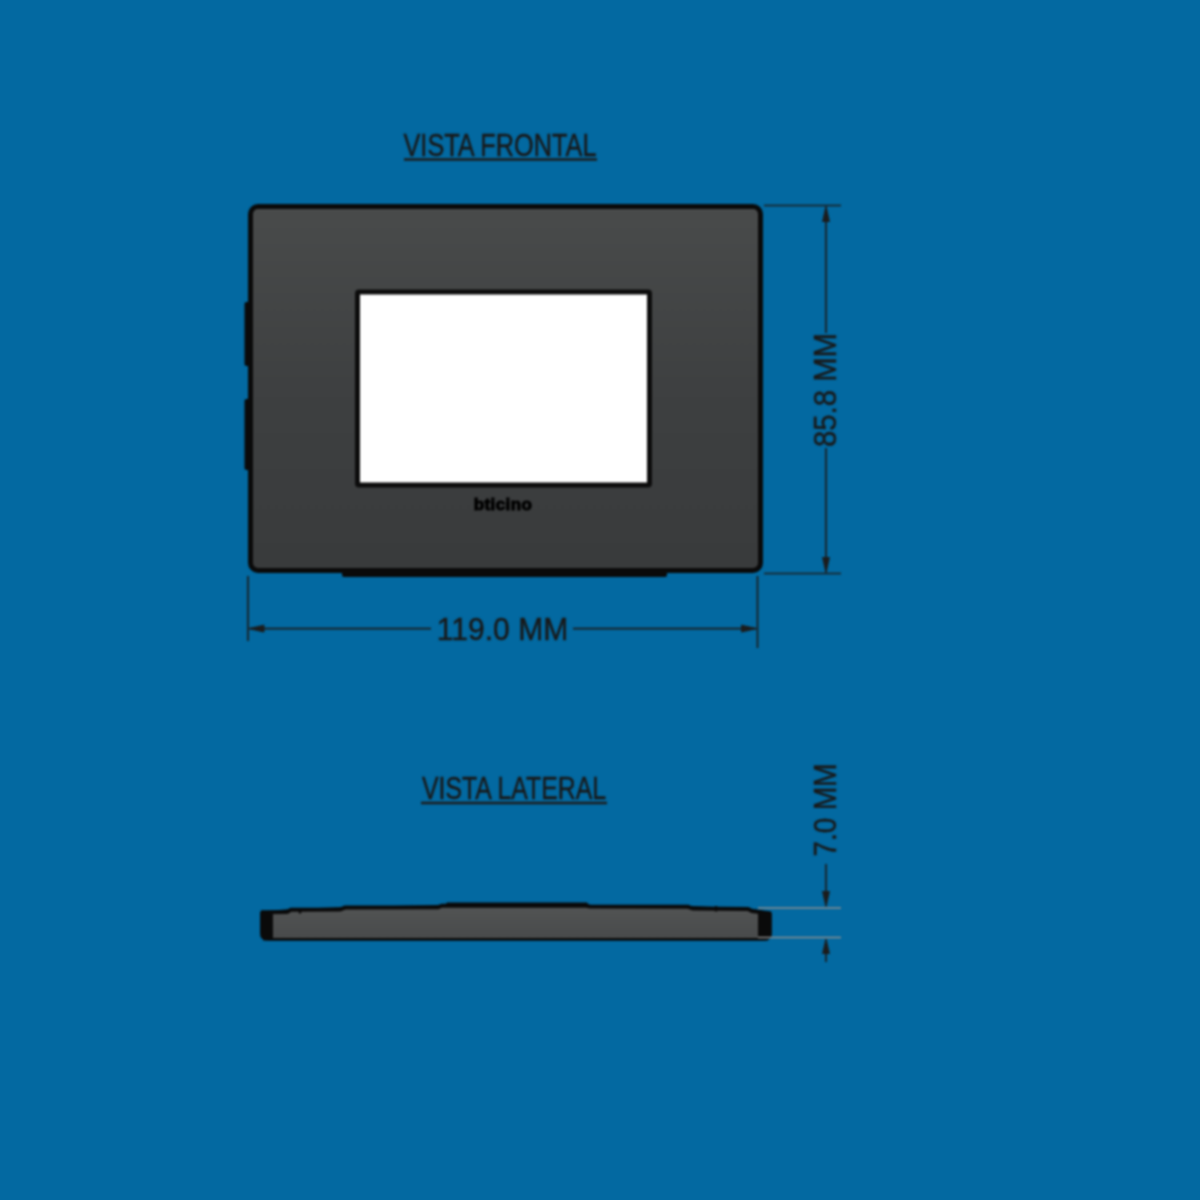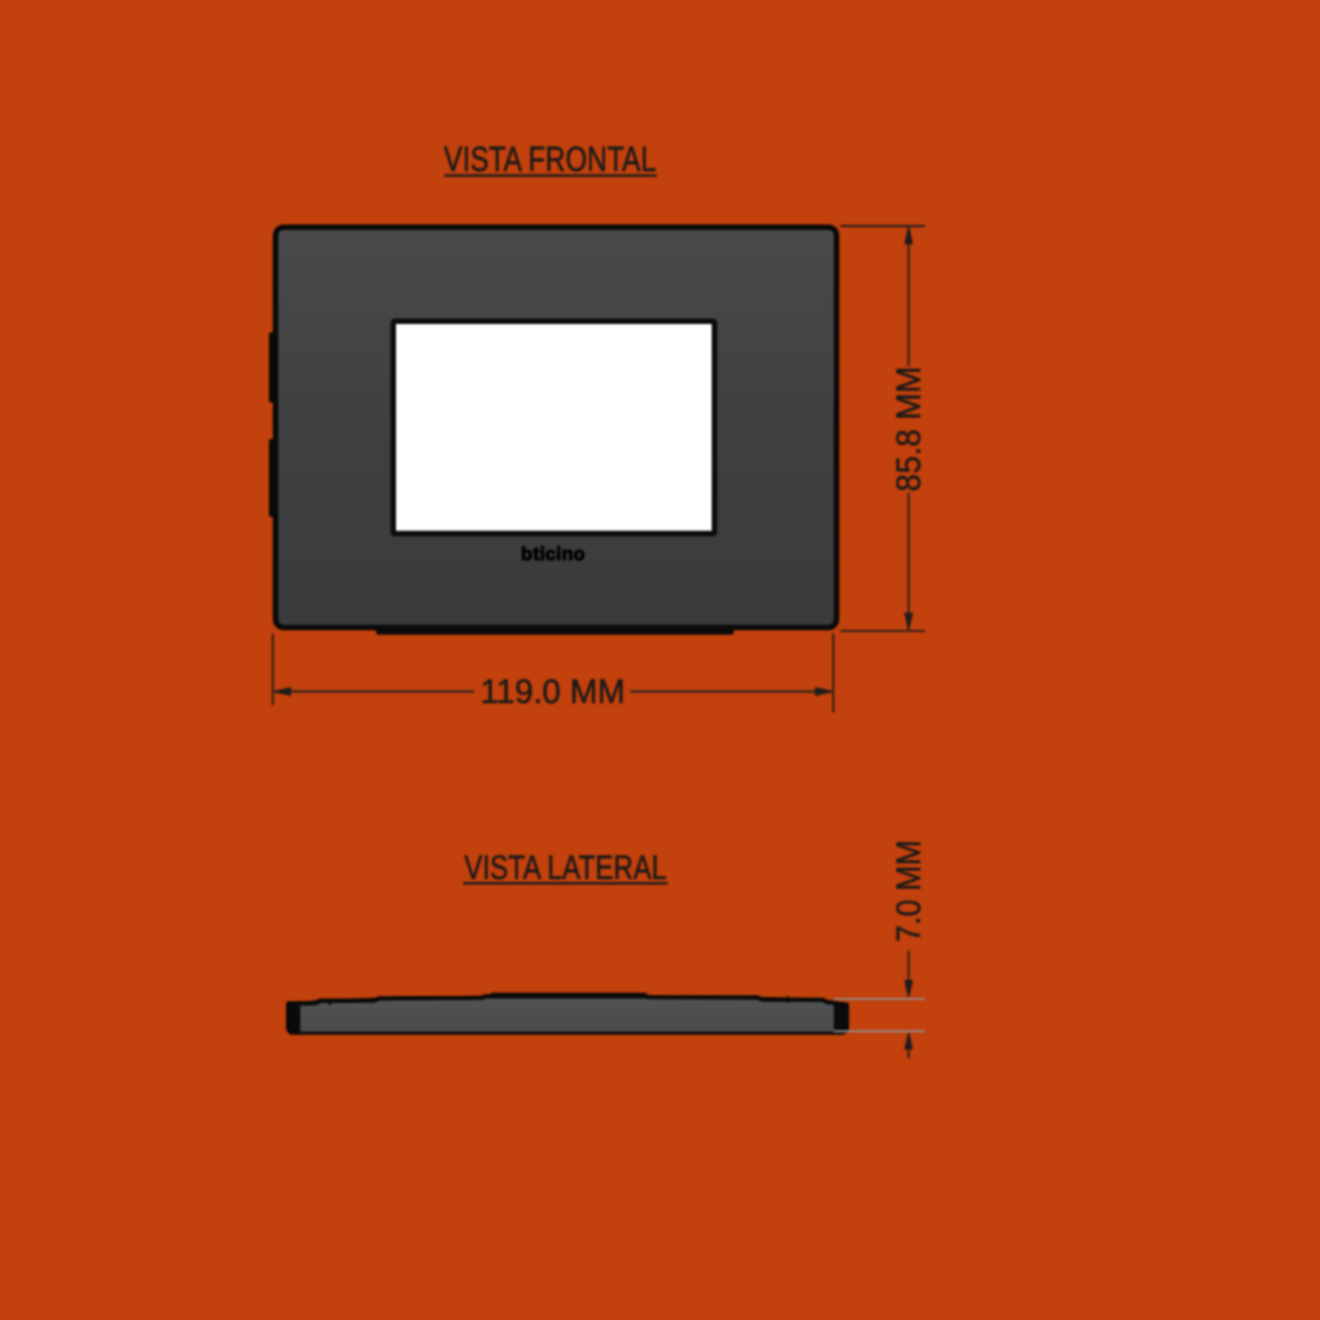--- a/index.html
+++ b/index.html
@@ -1,16 +1,16 @@
 <!DOCTYPE html>
 <html><head>
 <meta charset="utf-8">
 <style>
   html,body{margin:0;padding:0;background:#ffffff;}
-  .page{width:1200px;height:1200px;position:relative;background:#c2410c;
+  .page{width:1200px;height:1200px;position:relative;background:#0369a1;
         font-family:"Liberation Sans", sans-serif;}
   svg{position:absolute;top:0;left:0;filter:blur(0.85px);}
   text{font-family:"Liberation Sans", sans-serif;fill:#191919;stroke:#191919;stroke-width:0.45px;}
 </style>
 </head>
 <body>
 <div class="page">
 <svg width="1200" height="1200" viewBox="0 0 1200 1200">
   <defs>
     <linearGradient id="plateG" x1="0" y1="0" x2="0" y2="1">

